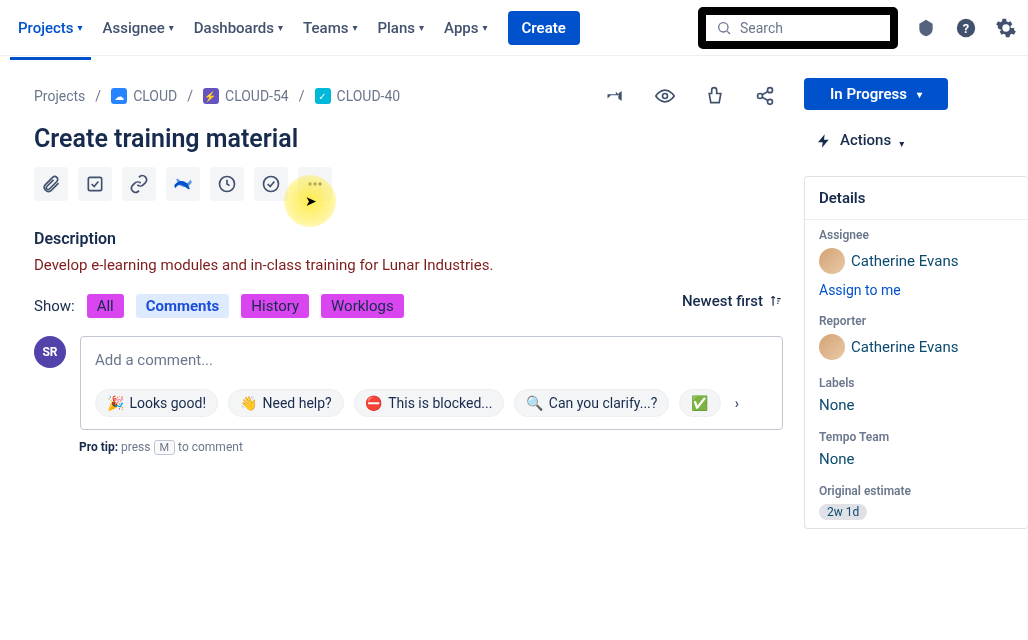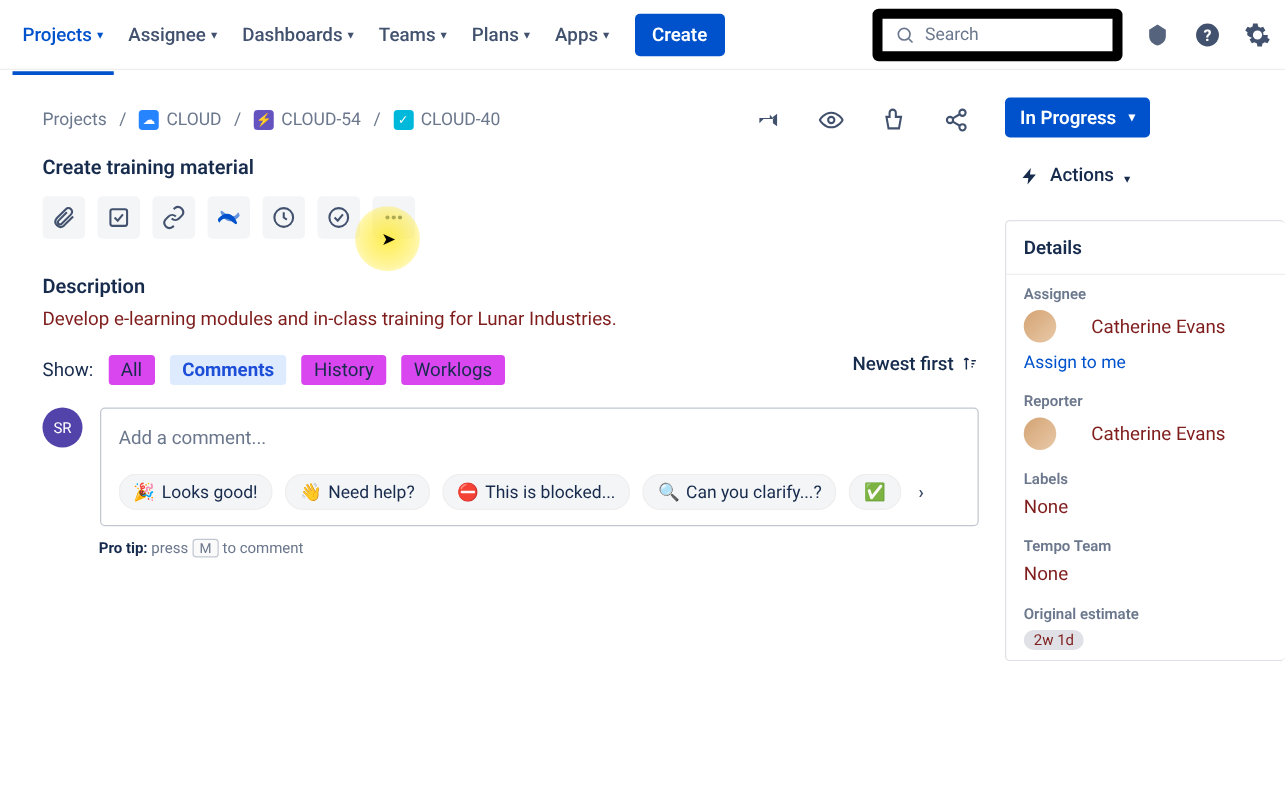--- a/index.html
+++ b/index.html
@@ -25,58 +25,58 @@
 .breadcrumb-row { display: flex; align-items: center; justify-content: space-between; padding-right: 6px; }
 .breadcrumbs { display: flex; align-items: center; gap: 10px; color: #6B778C; font-size: 14px; }
 .breadcrumbs .sep { color: #6B778C; }
 .bc-link { display: inline-flex; align-items: center; gap: 6px; cursor: pointer; }
 .bc-icon { width: 16px; height: 16px; border-radius: 3px; display: inline-flex; align-items: center; justify-content: center; font-size: 10px; color: #fff; }
 .bc-icon.blue { background: #2684FF; }
 .bc-icon.purple { background: #6554C0; }
 .bc-icon.teal { background: #00B8D9; }
 .bc-actions { display: flex; gap: 14px; color: #42526E; }
 
-.issue-title { font-size: 16px; font-weight: 600; margin-top: 16px; color: #172B4D; }
+.issue-title { font-size: 25px; font-weight: 600; margin-top: 16px; color: #172B4D; }
 
 .toolbar { display: flex; gap: 10px; margin-top: 14px; position: relative; }
 .tool-btn { width: 34px; height: 34px; background: #F4F5F7; border-radius: 4px; display: inline-flex; align-items: center; justify-content: center; cursor: pointer; color: #42526E; }
 .tool-btn svg { width: 20px; height: 20px; }
 .cursor-highlight { position: absolute; left: 250px; top: 8px; width: 52px; height: 52px; background: radial-gradient(circle, rgba(255,235,59,0.9) 0%, rgba(255,235,59,0.5) 60%, rgba(255,235,59,0) 100%); border-radius: 50%; pointer-events: none; }
 .cursor-arrow { position: absolute; left: 271px; top: 26px; font-size: 14px; pointer-events: none; color: #000; }
 
 .sect-title { font-size: 16px; font-weight: 600; margin-top: 28px; color: #172B4D; }
 .desc-text { margin-top: 8px; color: #7f1d1d; font-size: 15px; }
 
 .activity-tabs { display: flex; align-items: center; gap: 12px; margin-top: 10px; }
 .activity-show { color: #172B4D; font-size: 15px; }
 .act-tab { background: #d946ef; padding: 3px 10px; border-radius: 3px; font-size: 15px; cursor: pointer; }
 .act-tab.active { background: #DEEBFF; color: #1d4ed8; font-weight: 700; }
 .activity-row { display: flex; justify-content: space-between; align-items: center; margin-top: 10px; }
 .sort-btn { display: inline-flex; align-items: center; gap: 6px; font-weight: 500; cursor: pointer; font-size: 15px; }
 
 .comment-row { display: flex; gap: 14px; margin-top: 18px; }
-.avatar-sm { width: 32px; height: 32px; border-radius: 50%; background: #5243AA; color: #fff; display: inline-flex; align-items: center; justify-content: center; font-size: 12px; font-weight: 400; flex-shrink: 0; }
+.avatar-sm { width: 32px; height: 32px; border-radius: 50%; background: #5243AA; color: #fff; display: inline-flex; align-items: center; justify-content: center; font-size: 12px; font-weight: 700; flex-shrink: 0; }
 .comment-box { flex: 1; border: 1px solid #C1C7D0; border-radius: 4px; padding: 14px 14px 12px; }
 .comment-input { color: #6B778C; margin-bottom: 20px; font-size: 15px; }
 .chip-row { display: flex; gap: 10px; overflow: hidden; align-items: center; }
 .chip { background: #F4F5F7; border: 1px solid #eee; border-radius: 14px; padding: 5px 11px; font-size: 14px; white-space: nowrap; cursor: pointer; display: inline-flex; align-items: center; gap: 5px; }
 .chip-scroll { font-weight: bold; cursor: pointer; color: #42526E; padding: 0 4px; }
 .protip { margin-top: 10px; margin-left: 45px; font-size: 12px; color: #6B778C; }
 .protip b { color: #172B4D; }
 .key { display: inline-block; border: 1px solid #C1C7D0; border-radius: 3px; padding: 0 5px; font-size: 11px; background: #fafafa; }
 
 
 .status-row { display: flex; gap: 10px; margin-bottom: 14px; padding-left: 0; }
-.status-btn { background: #0052CC; color: #fff; padding: 7px 12px; border-radius: 4px; font-weight: 600; font-size: 15px; display: inline-flex; align-items: center; gap: 10px; cursor: pointer; }
+.status-btn { background: #0052CC; color: #fff; padding: 7px 26px; border-radius: 4px; font-weight: 600; font-size: 15px; display: inline-flex; align-items: center; gap: 10px; cursor: pointer; }
 .actions-btn { display: inline-flex; align-items: flex-end; gap: 8px; padding: 7px 12px; font-weight: 500; cursor: pointer; font-size: 15px; margin-bottom: 20px; }
 .details-panel { border: 1px solid #DFE1E6; border-radius: 4px; border-right: none; }
 .details-header { padding: 12px 14px; font-weight: 600; font-size: 15px; border-bottom: 1px solid #eee; }
 .detail-field { padding: 8px 14px; }
 .field-label { font-size: 12px; font-weight: 600; color: #6B778C; margin-bottom: 6px; }
-.field-value { font-size: 15px; color: #7f1d1d; display: flex; align-items: center; gap: 28px; }
+.field-value { font-size: 15px; color: #0c4a6e; display: flex; align-items: center; gap: 6px; }
 .person-avatar { width: 26px; height: 26px; border-radius: 50%; background: linear-gradient(135deg, #d4a373, #e8c9a8); flex-shrink: 0; }
 .assign-link { color: #0052CC; font-size: 14px; margin-top: 8px; cursor: pointer; display: block; }
 .est-tag { background: #DFE1E6; border-radius: 10px; padding: 1px 8px; font-size: 12px; display: inline-block; }
 </style>
 </head>
 <body>
 
 <div class="topnav">
   <div class="nav-item active">
       <span>Projects</span>

